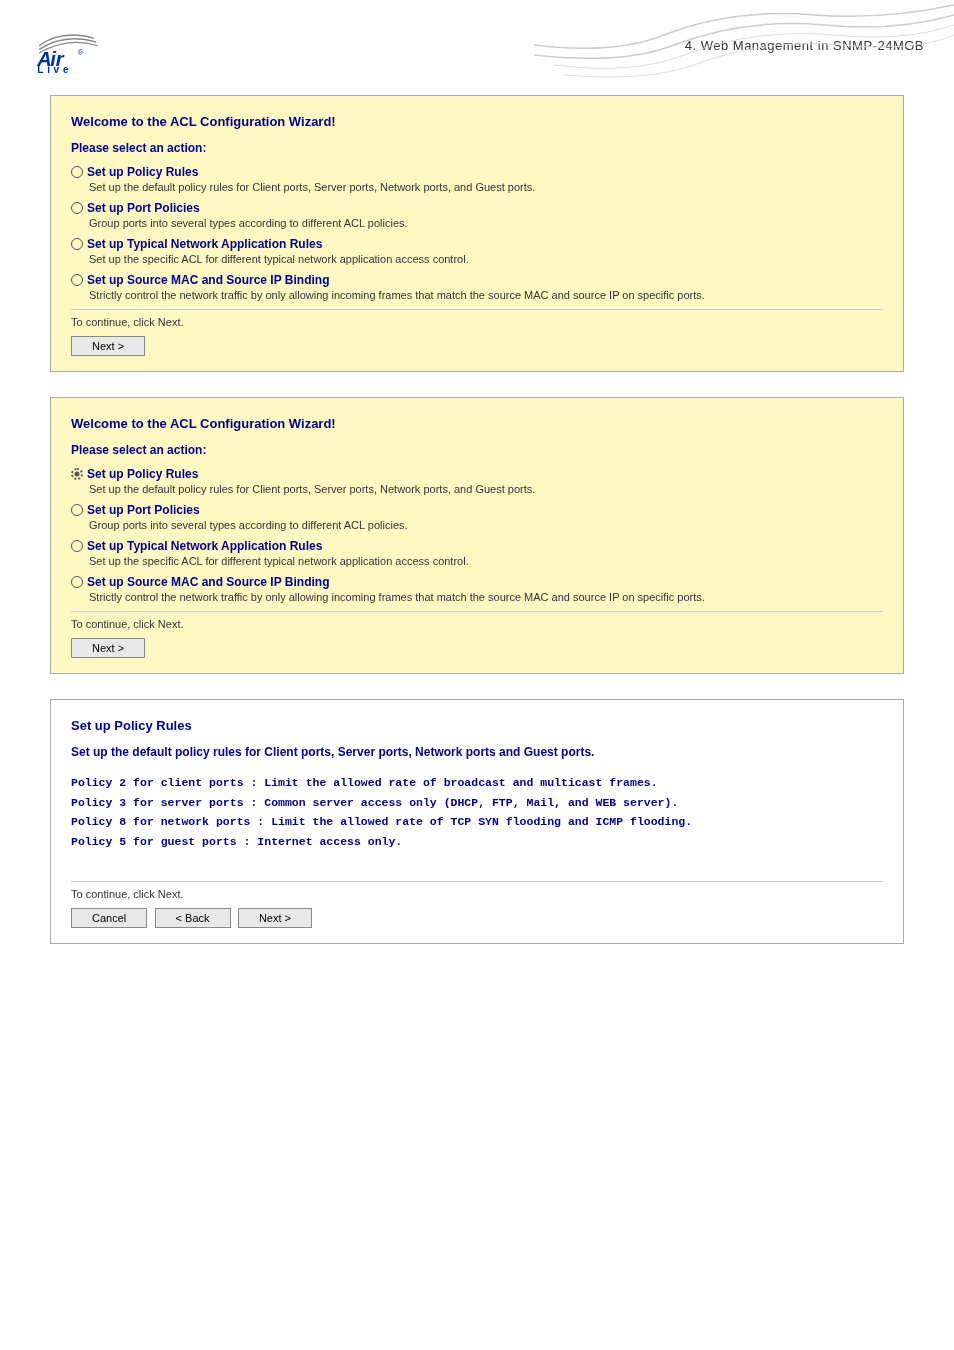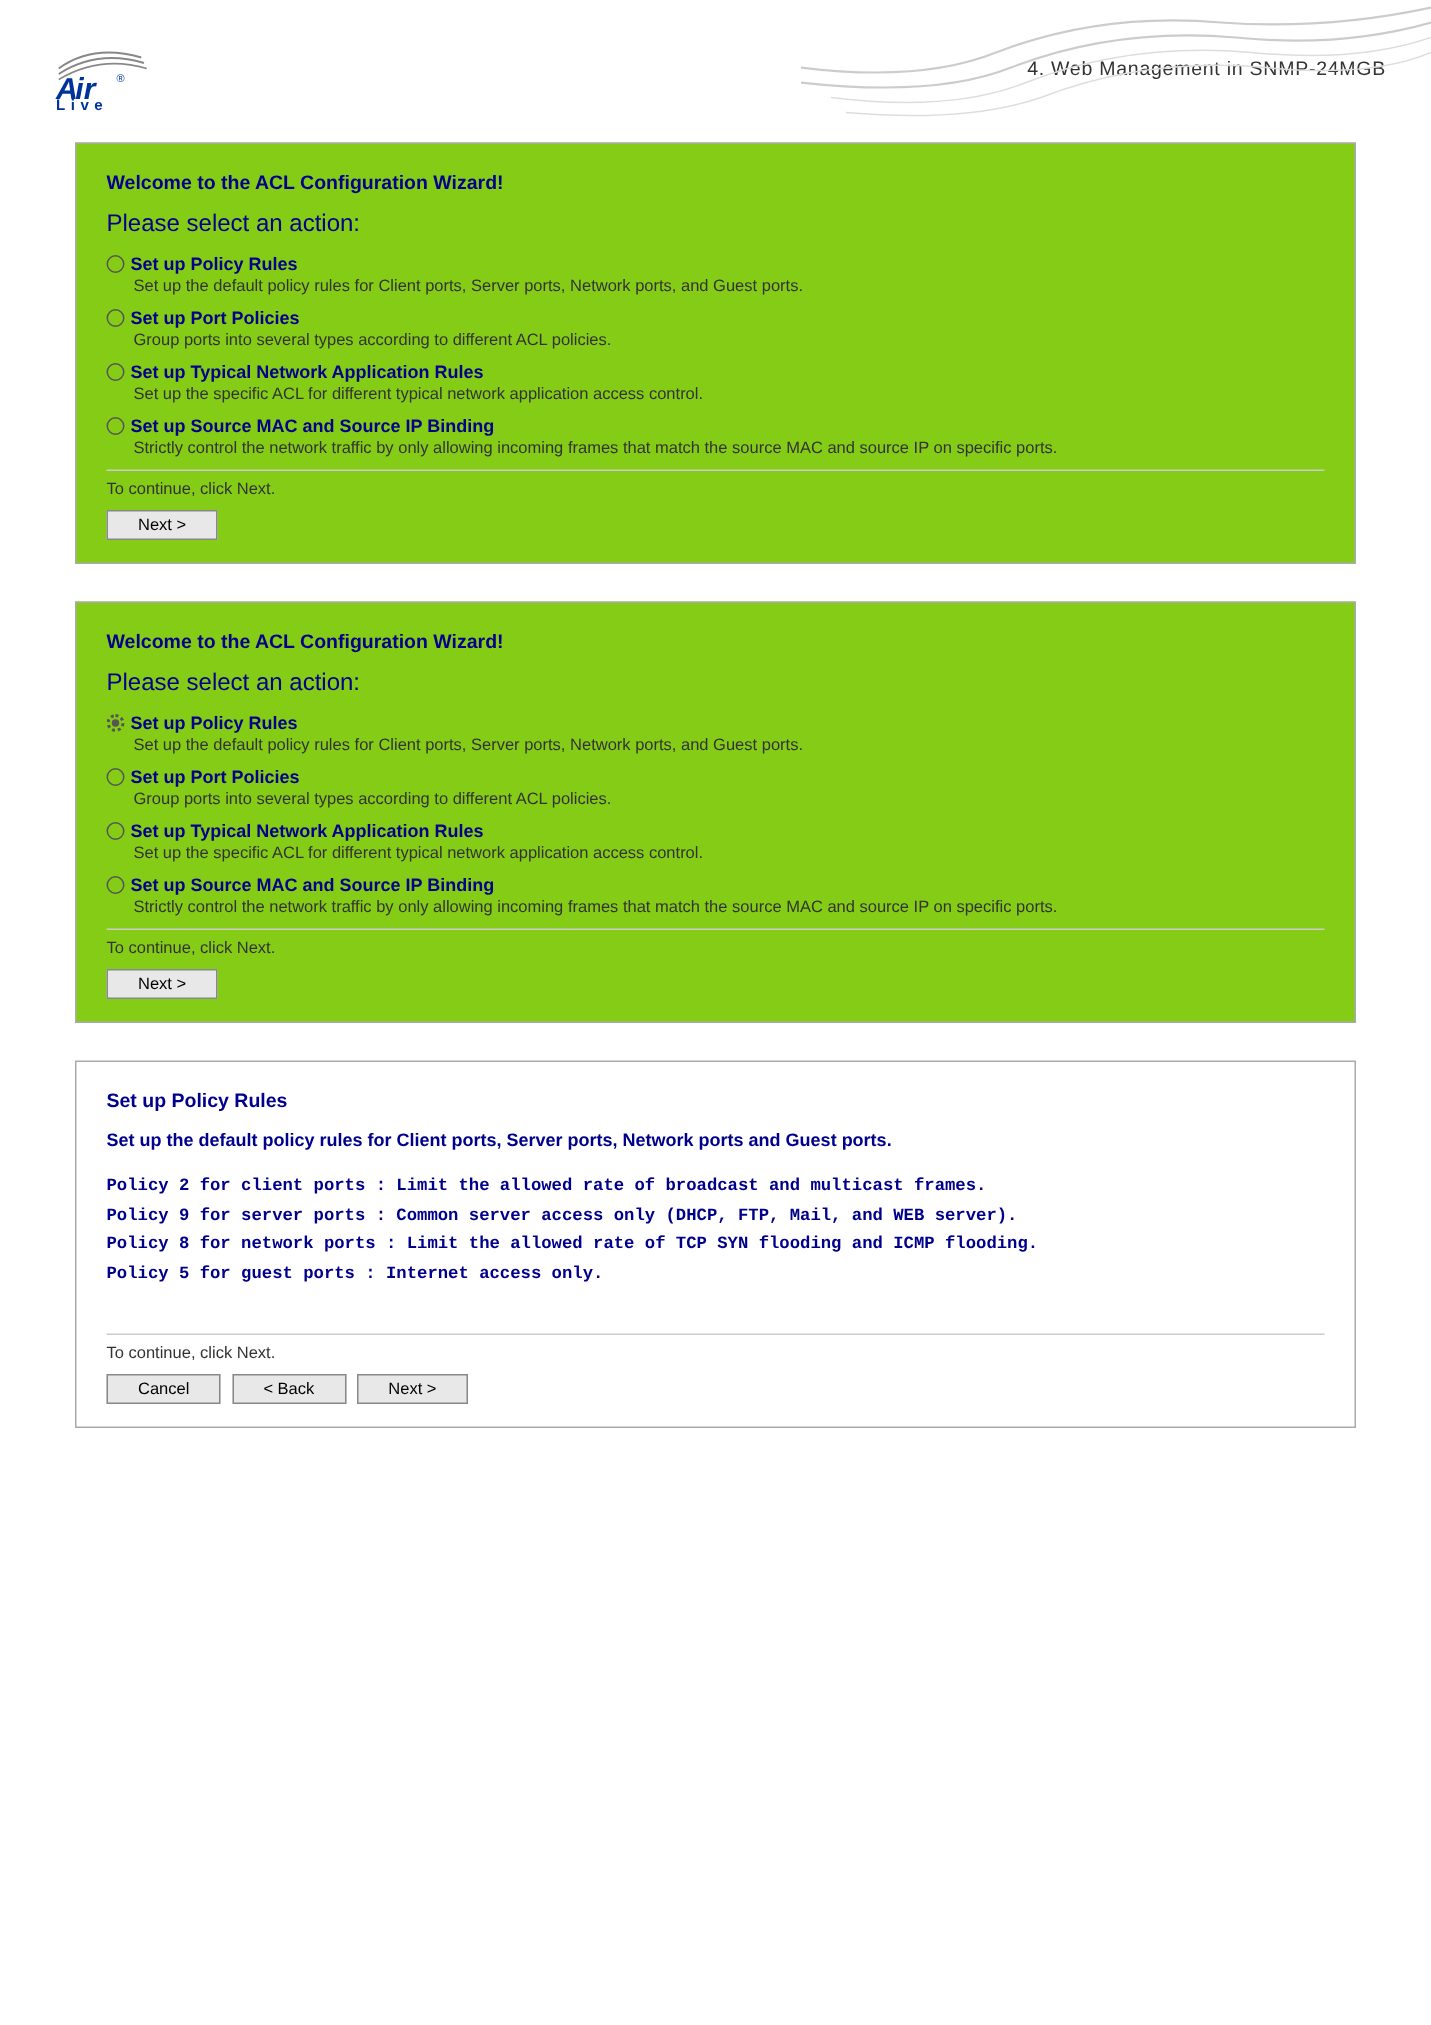--- a/index.html
+++ b/index.html
@@ -52,35 +52,35 @@
 
     
     .content {
       padding: 10px 50px 20px 50px;
     }
 
     
     .wizard-panel {
       border: 1px solid #aaa;
       margin-bottom: 25px;
-      background: #84cc16;
+      background: #fef9c3;
       padding: 18px 20px 15px 20px;
     }
 
     .wizard-title {
       color: #00008b;
       font-size: 13px;
       font-weight: bold;
       margin-bottom: 12px;
     }
 
     .wizard-subtitle {
       color: #00008b;
-      font-size: 16px;
-      font-weight: normal;
+      font-size: 12px;
+      font-weight: bold;
       margin-bottom: 10px;
     }
 
     .option-row {
       display: flex;
       align-items: flex-start;
       margin-bottom: 2px;
     }
 
     .option-label {
@@ -295,21 +295,21 @@
       <button class="wizard-btn">Next &gt;</button>
     </div>
   </div>
 
   <div class="policy-panel">
     <div class="policy-title">Set up Policy Rules</div>
     <div class="policy-desc">Set up the default policy rules for Client ports, Server ports, Network ports and Guest ports.</div>
 
     <div class="policy-list">
       <div>Policy 2 for client ports    : Limit the allowed rate of broadcast and multicast frames.</div>
-      <div>Policy 9 for server ports   : Common server access only (DHCP, FTP, Mail, and WEB server).</div>
+      <div>Policy 3 for server ports   : Common server access only (DHCP, FTP, Mail, and WEB server).</div>
       <div>Policy 8 for network ports : Limit the allowed rate of TCP SYN flooding and ICMP flooding.</div>
       <div>Policy 5 for guest ports    : Internet access only.</div>
     </div>
 
     <div class="policy-continue">To continue, click Next.</div>
 
     <div class="btn-row">
       <button class="wizard-btn">Cancel</button>
       <button class="wizard-btn">&lt; Back</button>
       <button class="wizard-btn">Next &gt;</button>

